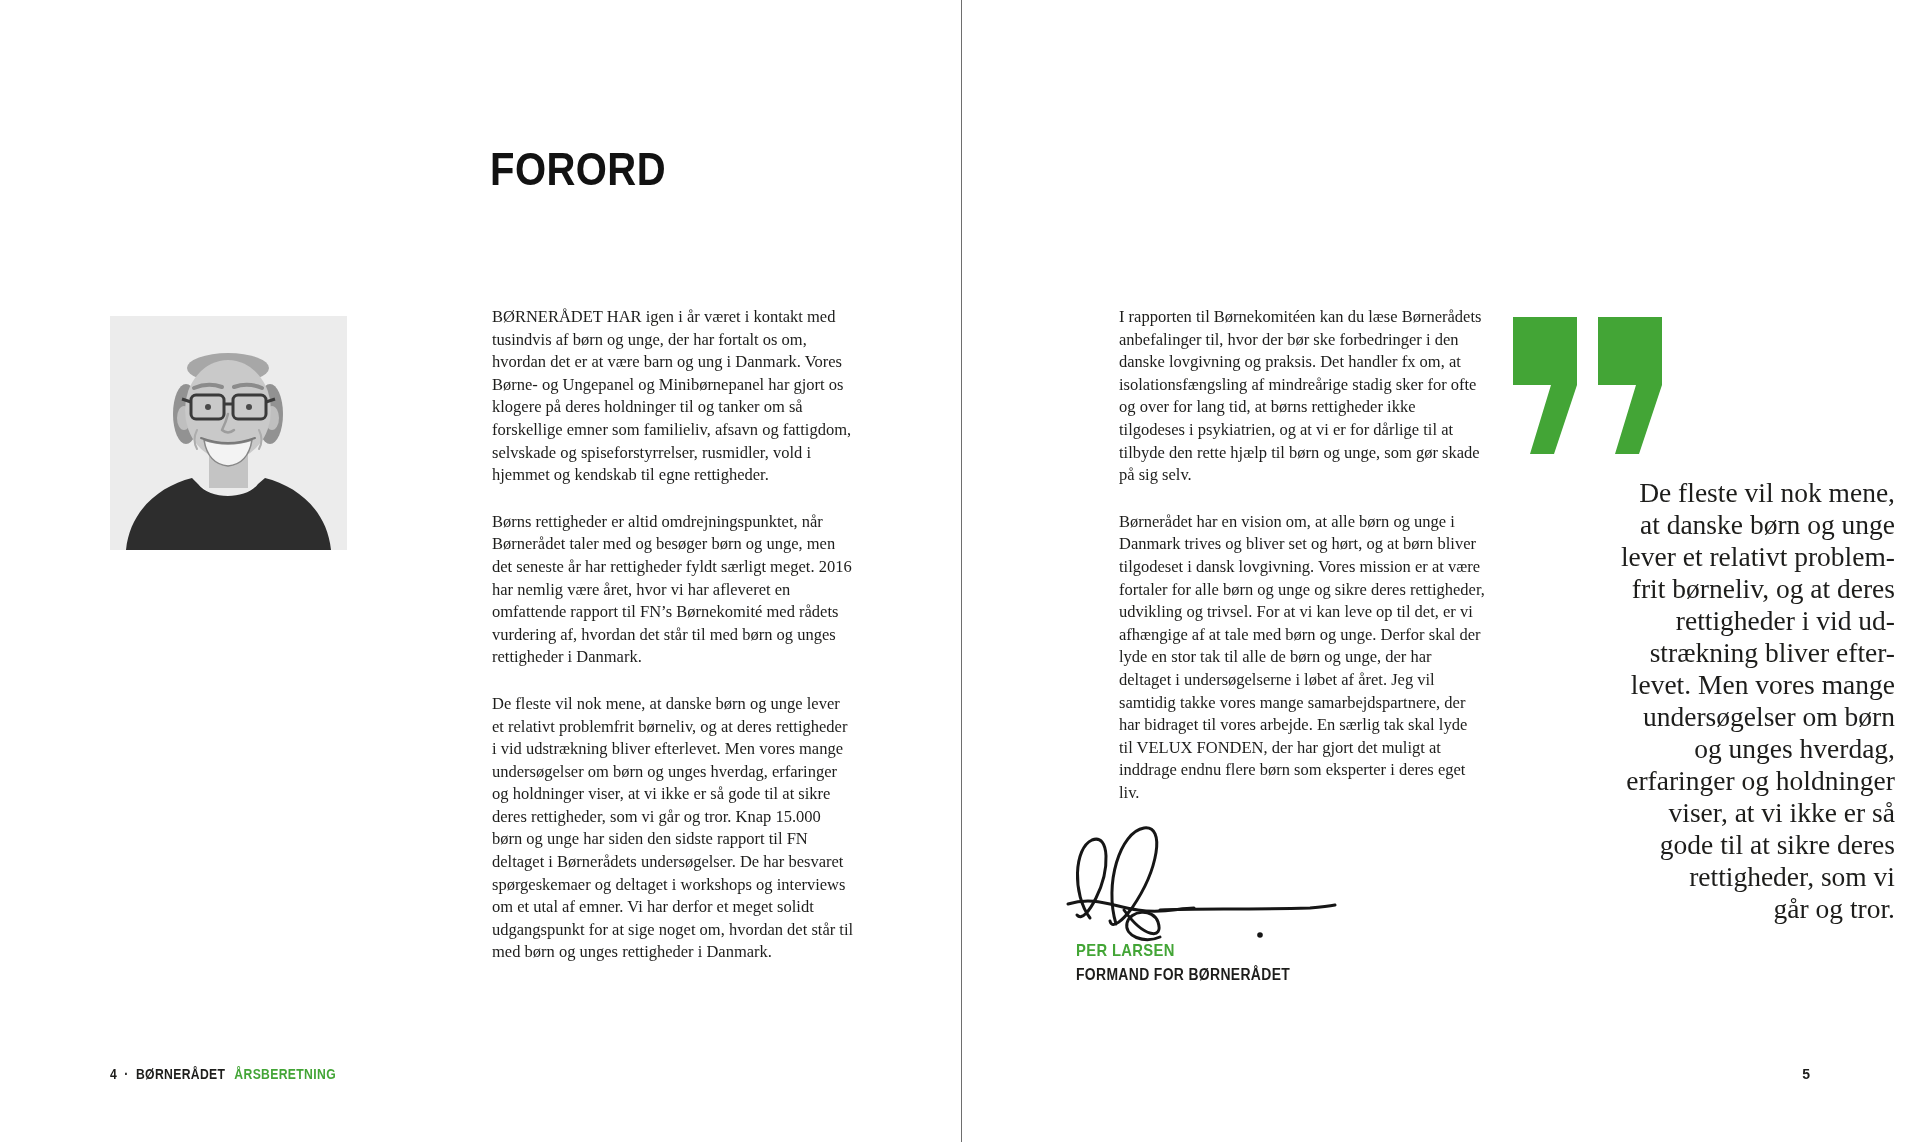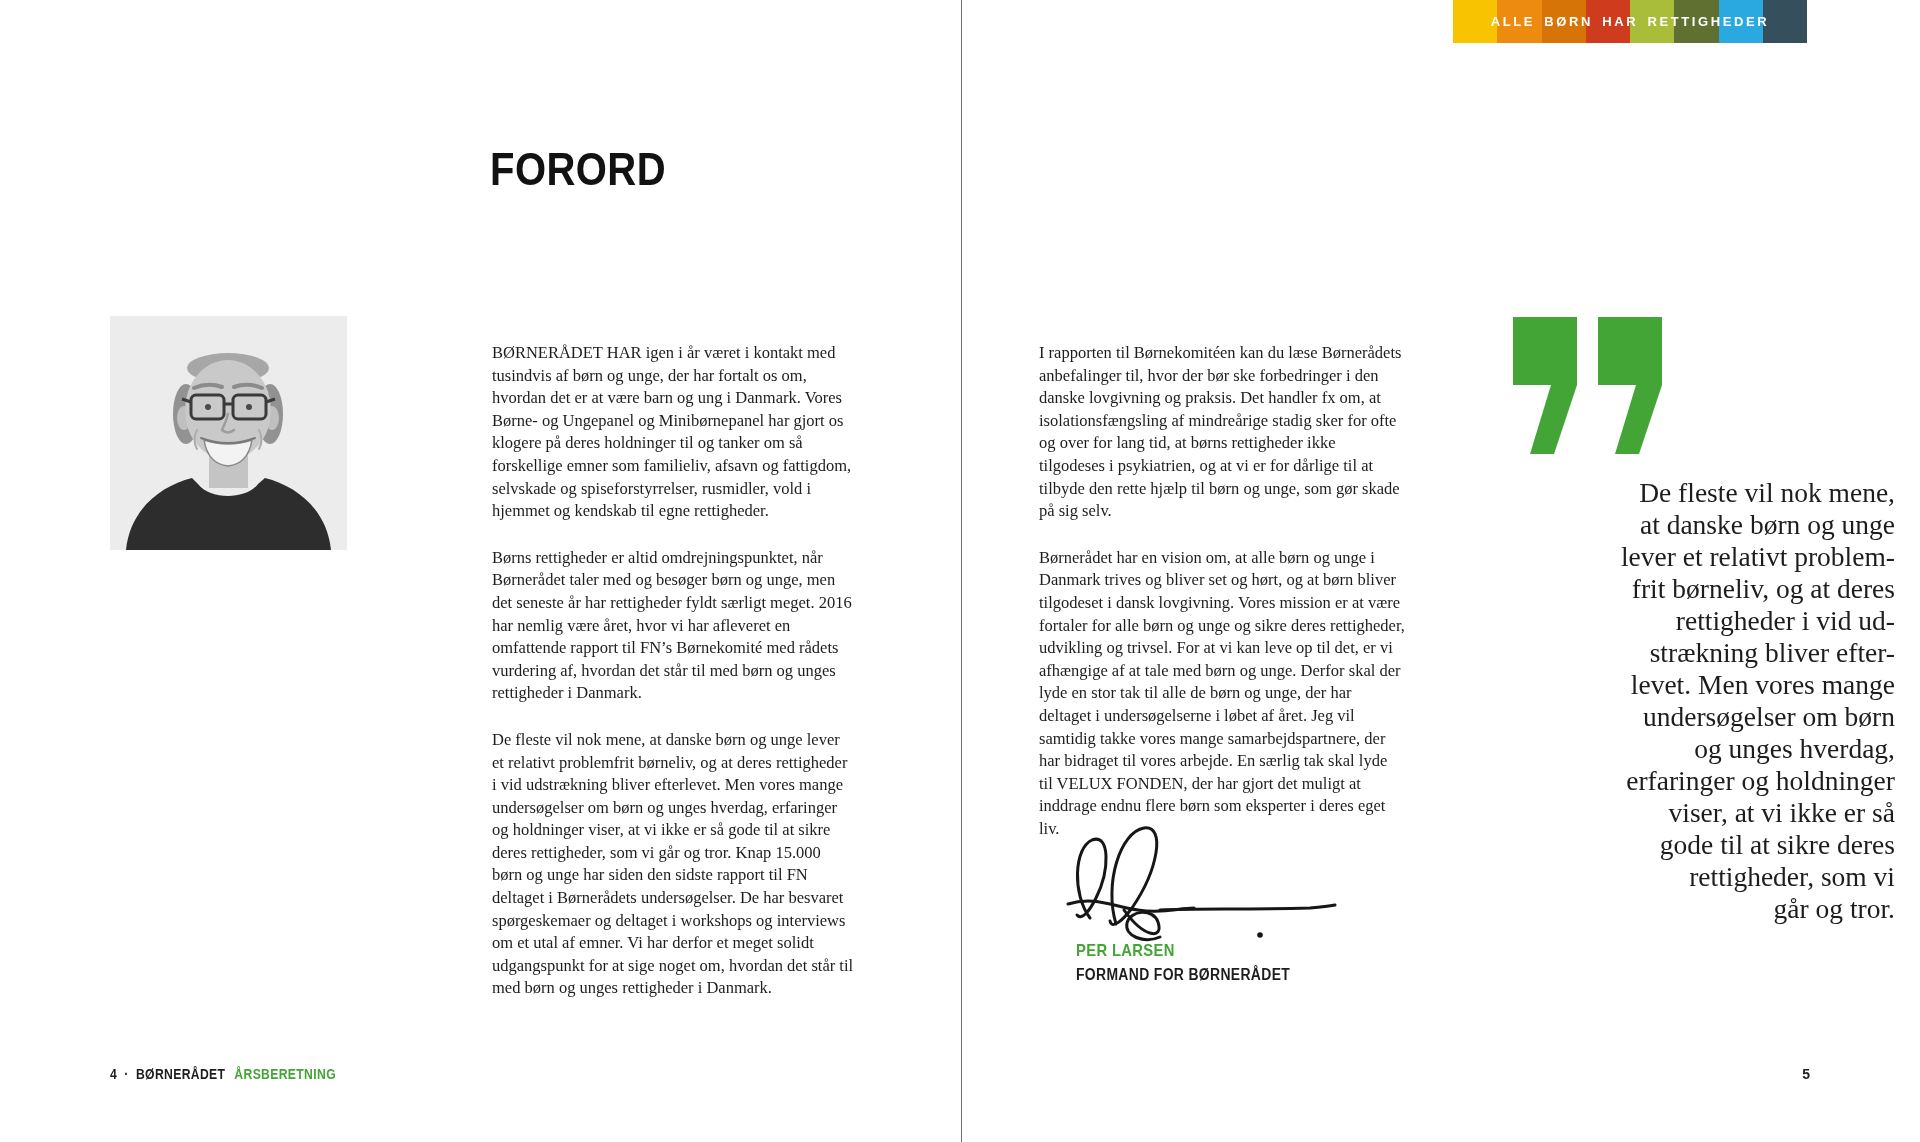--- a/index.html
+++ b/index.html
@@ -21,24 +21,24 @@
 
   .heading {
     position:absolute; left:490px; top:146px; margin:0; line-height:1;
     font-family:"Liberation Sans", sans-serif; font-weight:800; font-size:46px;
     color:#121212; letter-spacing:0.5px;
   }
   .condensed { transform:scaleX(0.87); transform-origin:left top; display:inline-block; }
 
   .photo { position:absolute; left:110px; top:316px; width:237px; height:234px; filter:grayscale(1); }
 
-  .col { position:absolute; top:306px; font-size:16.5px; line-height:22.6px; color:#1d1d1b;margin-top:36px; }
+  .col { position:absolute; top:306px; font-size:16.5px; line-height:22.6px; color:#1d1d1b; }
   .col p { margin:0 0 24px 0; }
   .col-left  { left:492px;  width:362px; }
-  .col-right { left:1039px; width:366px;font-family:Liberation Serif, serif; }
+  .col-right { left:1119px; width:366px;font-family:Liberation Serif, serif; }
 
   .signature { position:absolute; left:1060px; top:818px; }
   .sig-name {
     position:absolute; left:1076px; top:941px;
     font-family:"Liberation Sans", sans-serif; font-weight:bold; font-size:17px;
     color:var(--accent); letter-spacing:0.4px;
   }
   .sig-title {
     position:absolute; left:1076px; top:966px;
     font-family:"Liberation Sans", sans-serif; font-weight:bold; font-size:16px;
@@ -65,33 +65,20 @@
   .footer-right {
     position:absolute; right:110px; top:1066px;
     font-family:"Liberation Sans", sans-serif; font-weight:bold; font-size:14px; color:#1d1d1b;
   }
 </style>
 </head>
 <body>
 
 <div class="page">
 
-  <div class="banner">
-    <div class="stripes">
-        <div style="background: rgb(248, 195, 1);"></div>
-        <div style="background: rgb(236, 139, 15);"></div>
-        <div style="background: rgb(215, 116, 7);"></div>
-        <div style="background: rgb(206, 60, 29);"></div>
-        <div style="background: rgb(169, 189, 59);"></div>
-        <div style="background: rgb(95, 112, 49);"></div>
-        <div style="background: rgb(42, 169, 224);"></div>
-        <div style="background: rgb(53, 80, 92);"></div>
-      </div>
-    <div class="banner-text">ALLE BØRN HAR RETTIGHEDER</div>
-  </div>
 
   <div class="divider"></div>
 
   <h1 class="heading condensed">FORORD</h1>
 
   <div class="photo">
     <svg viewBox="0 0 237 234" width="237" height="234" aria-hidden="true">
       <rect width="237" height="234" fill="#ececea"></rect>
 
       <rect x="99" y="130" width="39" height="42" fill="#c6c4c1"></rect>

